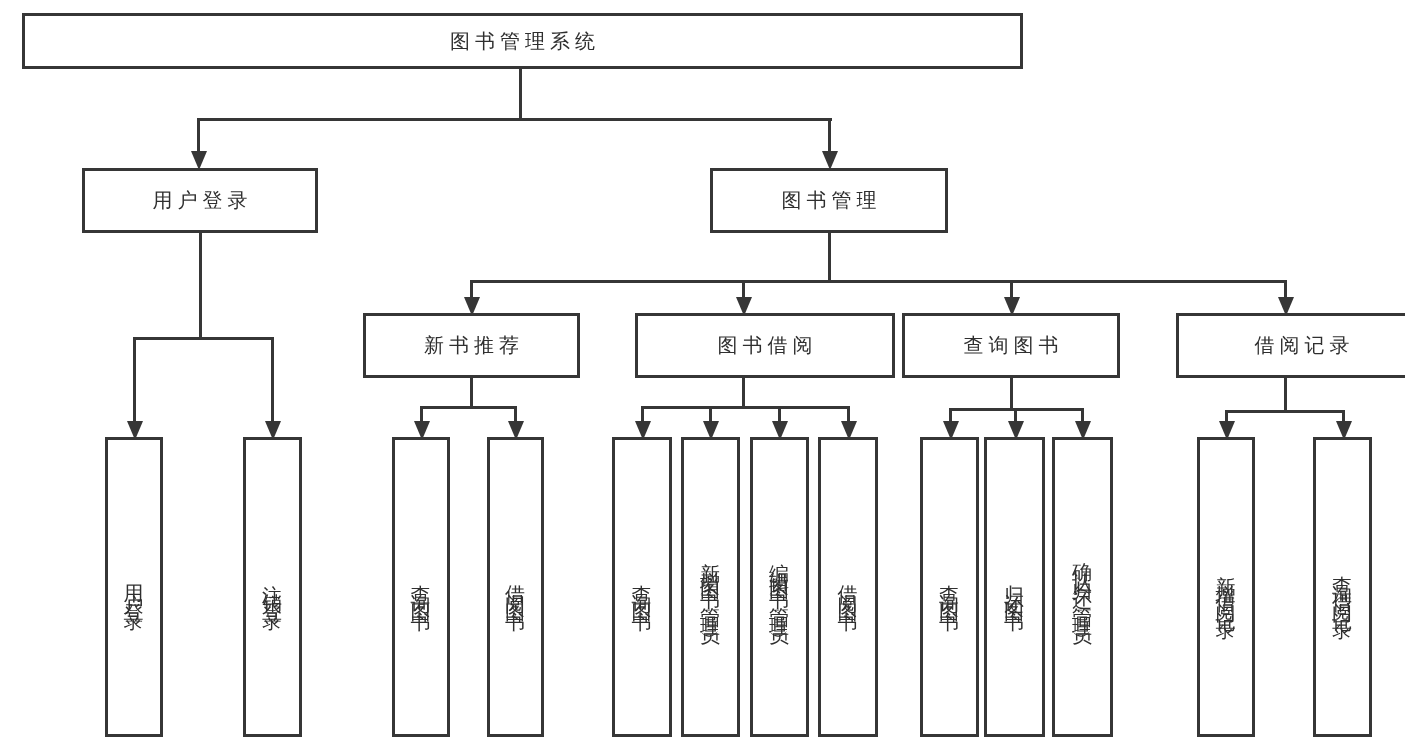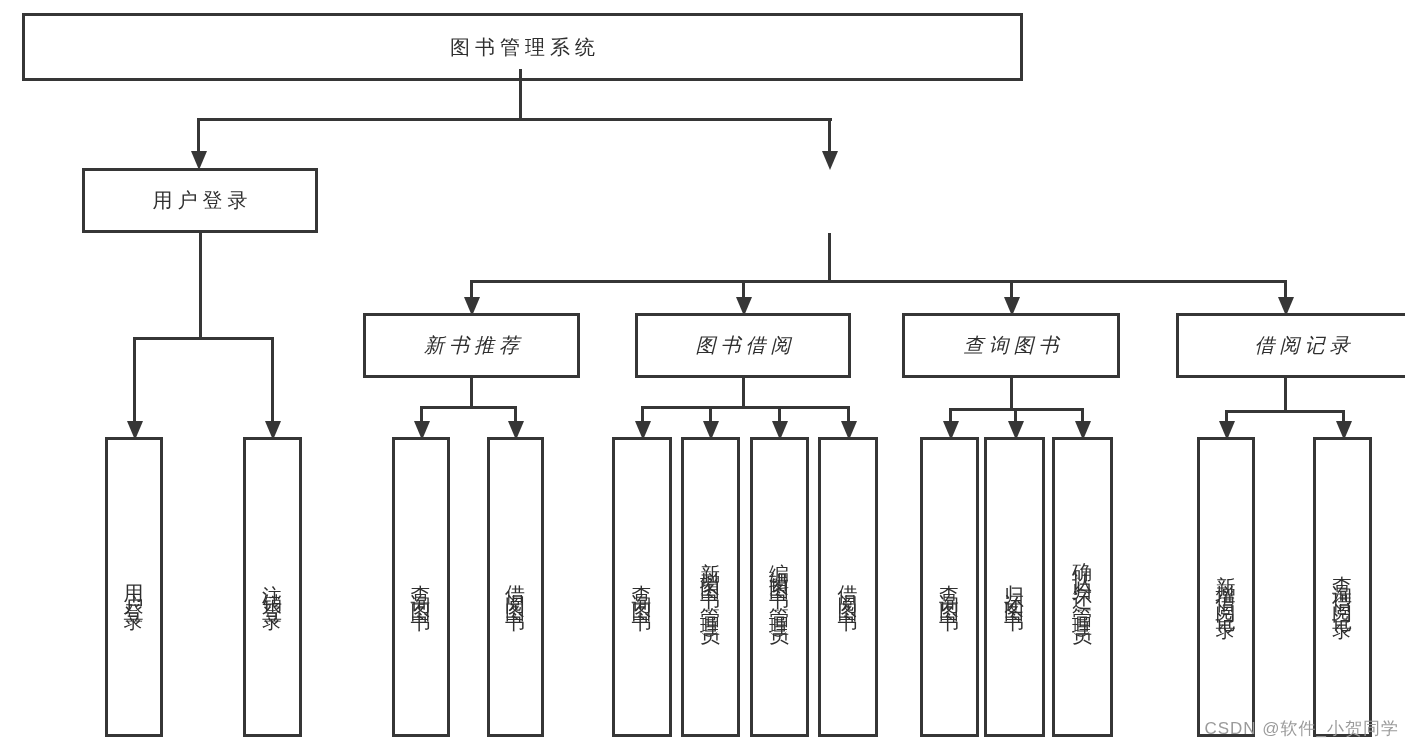--- a/index.html
+++ b/index.html
@@ -10,21 +10,21 @@
   }
   .stage { position:absolute; left:0; top:0; width:1405px; height:747px; background:#ffffff; }
 
   .box {
     position:absolute; border:3px solid #363636; background:#ffffff;
     display:flex; align-items:center; justify-content:center;
     color:#2f2f2f;
   }
   .box-h { font-size:20px; letter-spacing:5px; text-indent:5px; white-space:nowrap; }
   .lvl2 { top:168px; height:65px; }
-  .lvl3 { top:313px; height:65px;font-style:italic; }
+  .lvl3 { top:313px; height:65px; }
   .leaf { top:437px; height:300px; }
   .box-v span {
     writing-mode:vertical-rl; text-orientation:mixed;
     font-size:20px; letter-spacing:9px; line-height:1;
   }
 
   .hline, .vline { position:absolute; background:#363636; }
   .hline { height:3px; }
   .vline { width:3px; }
   .arrow { position:absolute; width:3px; background:#363636; }
@@ -38,49 +38,52 @@
   .watermark {
     position:absolute; right:6px; bottom:7px; z-index:10;
     color:#9b9b9b; font-size:17px; letter-spacing:1px; white-space:nowrap;
   }
 </style>
 </head>
 <body>
 
 <div class="stage">
 
-  <div class="box box-h" style="left:22px;top:13px;width:1001px;height:68px;text-align:right;">
+  <div class="box box-h" style="left:22px;top:13px;width:1001px;height:56px;text-align:right;">
     <span>图书管理系统</span>
   </div>
 
   <div class="vline" style="left:519px;top:69px;height:49px;"></div>
   <div class="hline" style="left:197px;top:118px;width:635px;"></div>
   <div class="arrow" style="left:197px;top:118px;height:33px;"></div>
   <div class="arrow" style="left:828px;top:118px;height:33px;"></div>
 
   <div class="box box-h lvl2" style="left:82px;width:236px;">
     <span>用户登录</span>
+  </div>
+  <div class="box box-h lvl2" style="left:710px;width:238px;">
+    <span>图书管理</span>
   </div>
 
   <div class="vline" style="left:199px;top:233px;height:104px;"></div>
   <div class="hline" style="left:133px;top:337px;width:140px;"></div>
   <div class="arrow" style="left:133px;top:337px;height:84px;"></div>
   <div class="arrow" style="left:271px;top:337px;height:84px;"></div>
 
   <div class="vline" style="left:828px;top:233px;height:47px;"></div>
   <div class="hline" style="left:470px;top:280px;width:816px;"></div>
   <div class="arrow" style="left:470px;top:280px;height:17px;"></div>
   <div class="arrow" style="left:742px;top:280px;height:17px;"></div>
   <div class="arrow" style="left:1010px;top:280px;height:17px;"></div>
   <div class="arrow" style="left:1284px;top:280px;height:17px;"></div>
 
   <div class="box box-h lvl3" style="left:363px;width:217px;">
     <span>新书推荐</span>
   </div>
-  <div class="box box-h lvl3" style="left:635px;width:216px;">
+  <div class="box box-h lvl3" style="left:635px;width:260px;">
     <span>图书借阅</span>
   </div>
   <div class="box box-h lvl3" style="left:902px;width:218px;">
     <span>查询图书</span>
   </div>
   <div class="box box-h lvl3" style="left:1176px;width:252px;">
     <span>借阅记录</span>
   </div>
 
   <div class="vline" style="left:470px;top:378px;height:28px;"></div>
@@ -143,14 +146,13 @@
     <span>确认归还（管理员）</span>
   </div>
 
   <div class="box box-v leaf" style="left:1197px;width:58px;">
     <span>新增借阅记录</span>
   </div>
   <div class="box box-v leaf" style="left:1313px;width:59px;">
     <span>查询借阅记录</span>
   </div>
 
-  <div class="watermark">CSDN @软件_小贺同学</div>
 </div>
 
 </body></html>

